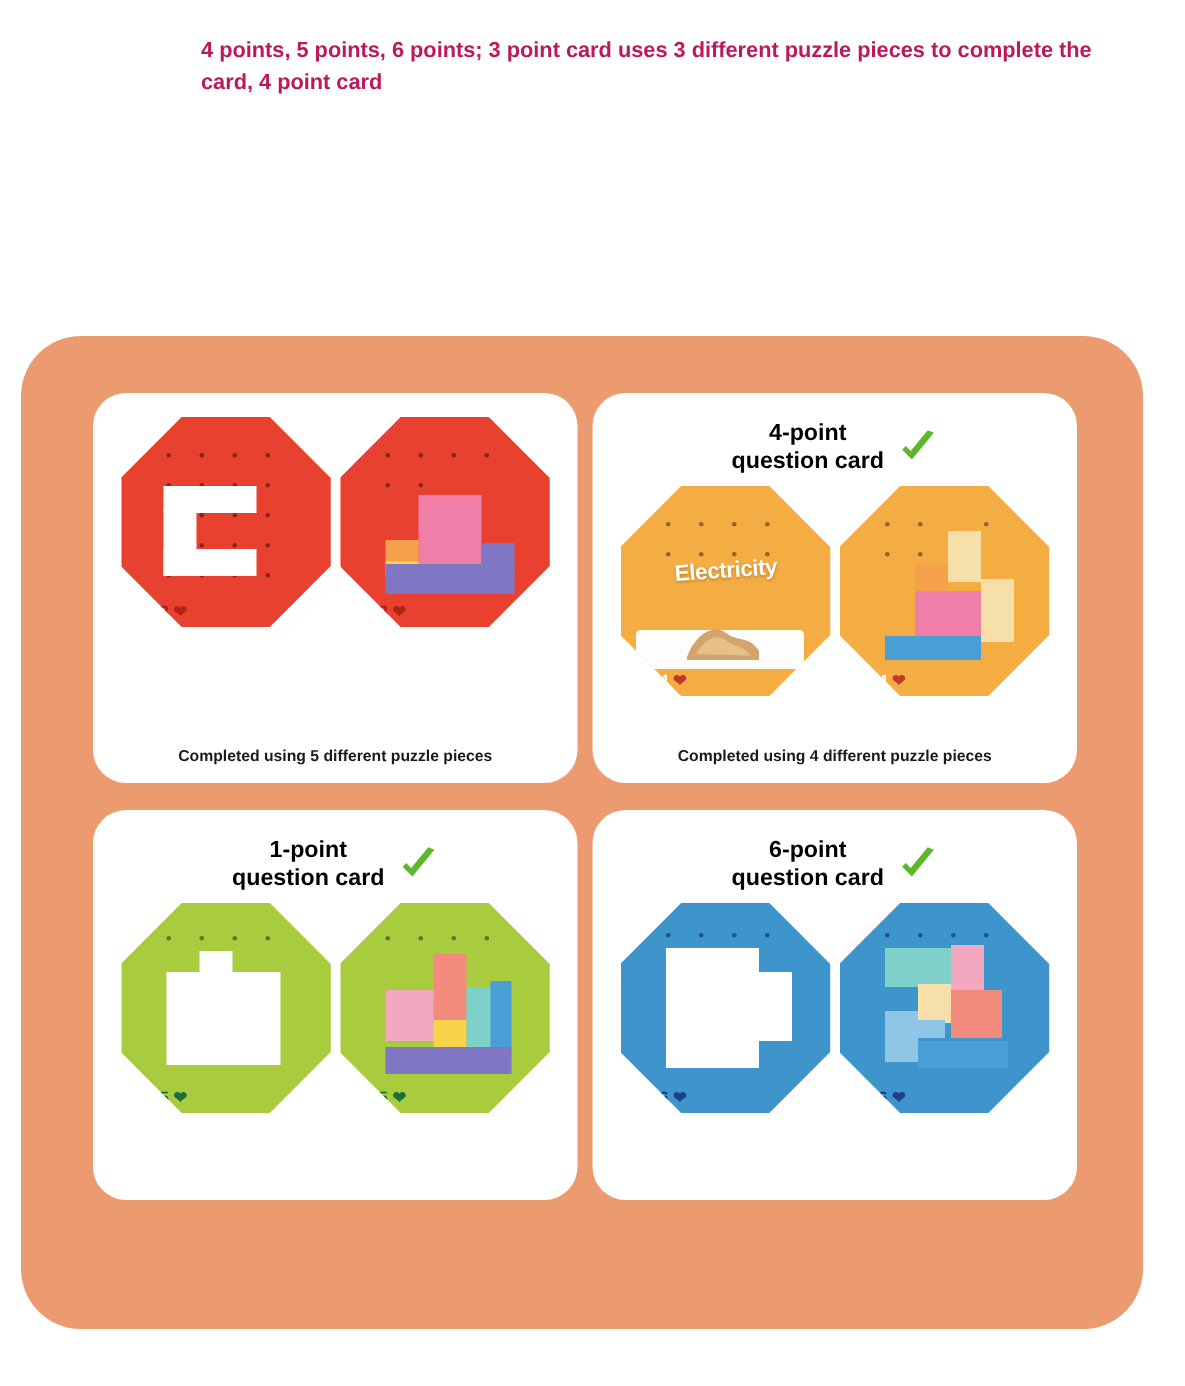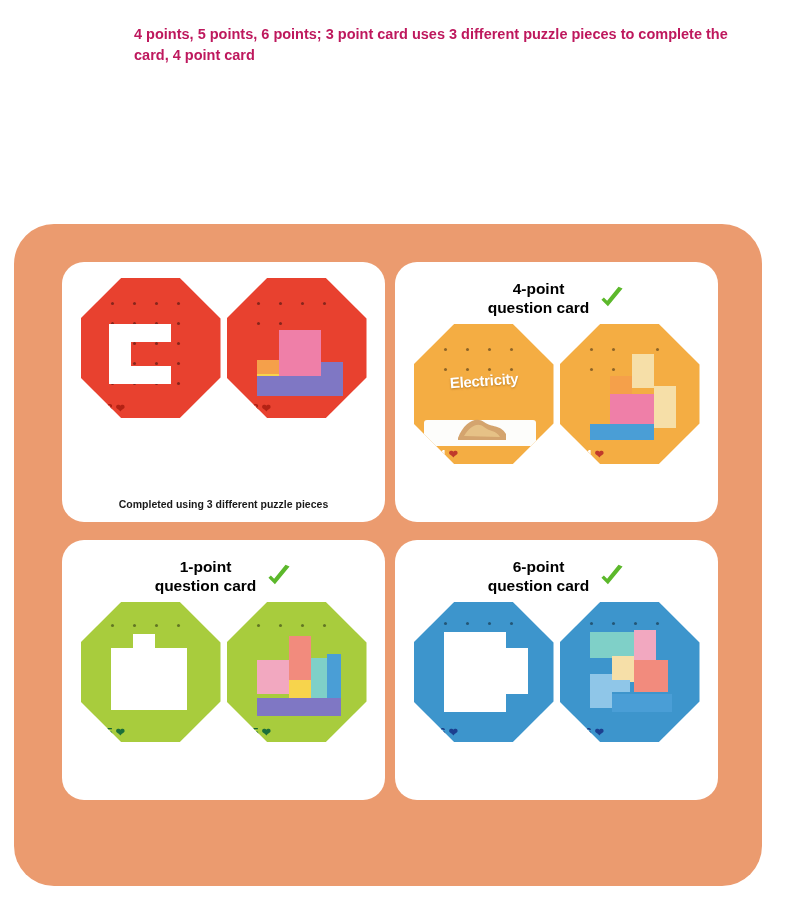--- a/index.html
+++ b/index.html
@@ -236,21 +236,21 @@
           <div class="shape" style="left:30px;top:82px;width:22px;height:16px;background:#f5a04a"></div>
           <div class="shape" style="left:30px;top:96px;width:22px;height:10px;background:#f7d44c"></div>
           <div class="shape" style="left:30px;top:98px;width:86px;height:20px;background:#7f77c4"></div>
           <div class="shape" style="left:94px;top:84px;width:22px;height:20px;background:#7f77c4"></div>
           <div class="score" style="color:#a81f12">
             <span>3</span>
             <span class="heart" style="color:#b32214">❤</span>
           </div>
         </div>
       </div>
-      <div class="caption">Completed using 3 different puzzle pieces</div>
+      <div class="caption">Completed using 5 different puzzle pieces</div>
     </div>
 
     <div class="card">
       <div class="card-title-row">
         <div class="card-title">4-point
 question card</div>
         <svg class="check" viewBox="0 0 32 32">
           <path d="M3 17 L11 25 L29 3 L24 1 L10 18 L6 14 Z" fill="#5cb82b"></path>
         </svg>
       </div>
@@ -290,20 +290,21 @@
           <div class="shape" style="left:50px;top:70px;width:44px;height:34px;background:#ef7fa8"></div>
           <div class="shape" style="left:94px;top:62px;width:22px;height:30px;background:#f6dfa8"></div>
           <div class="shape" style="left:94px;top:86px;width:22px;height:18px;background:#f6dfa8"></div>
           <div class="shape" style="left:30px;top:100px;width:64px;height:16px;background:#4a9ed6"></div>
           <div class="score" style="color:#ffffff">
             <span>4</span>
             <span class="heart" style="color:#c0392b">❤</span>
           </div>
         </div>
       </div>
+      <div class="caption">Completed using 4 different puzzle pieces</div>
     </div>
 
     <div class="card">
       <div class="card-title-row">
         <div class="card-title">1-point
 question card</div>
         <svg class="check" viewBox="0 0 32 32">
           <path d="M3 17 L11 25 L29 3 L24 1 L10 18 L6 14 Z" fill="#5cb82b"></path>
         </svg>
       </div>

